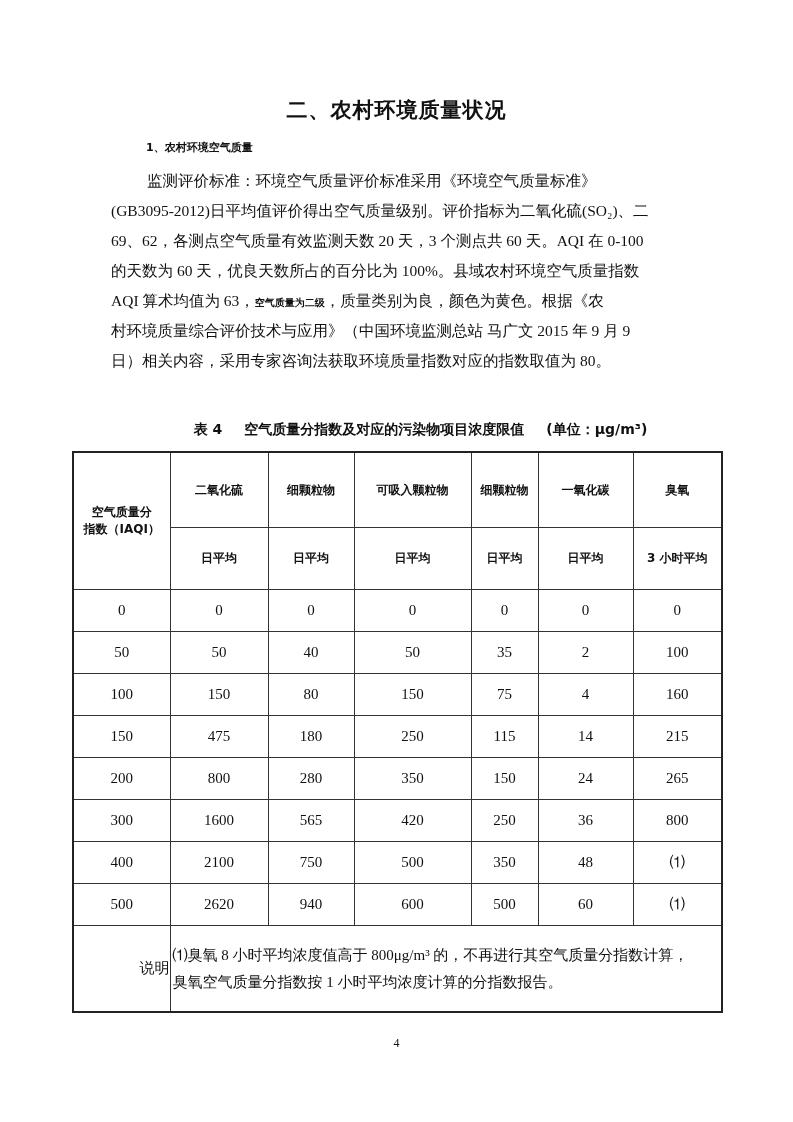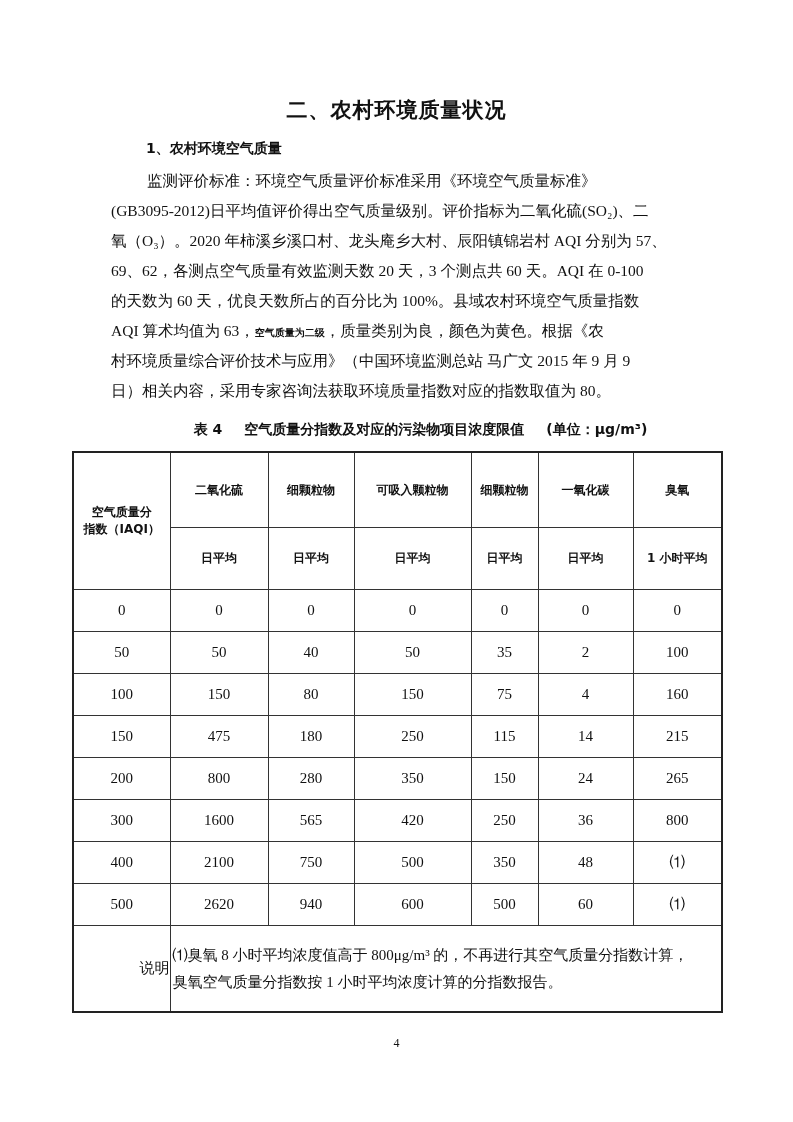--- a/index.html
+++ b/index.html
@@ -2,21 +2,21 @@
 <html><head>
 <meta charset="utf-8">
 <style>
   html, body { margin: 0; padding: 0; background: #ffffff; }
   body { width: 793px; height: 1122px; position: relative; overflow: hidden;
          font-family: "Liberation Serif", "DejaVu Serif", serif; color: #111; }
   .page { position: absolute; left: 0; top: 0; width: 793px; height: 1122px; }
   .title { position: absolute; top: 96px; left: 0; width: 793px; text-align: center;
            font-family: "DejaVu Sans", sans-serif; font-weight: bold; font-size: 21px; letter-spacing: 1px; }
   .subhead { position: absolute; top: 140px; left: 146px;
-             font-family: "DejaVu Sans", sans-serif; font-weight: bold; font-size: 14px; }
+             font-family: "DejaVu Sans", sans-serif; font-weight: bold; font-size: 11px; }
   .para { position: absolute; left: 111px; top: 166px; width: 612px;
           font-size: 15.5px; line-height: 30px; text-align: justify; }
   .para .line { display: block; white-space: nowrap; height: 30px; }
   .para .indent { padding-left: 36px; }
   .para b { font-family: "DejaVu Sans", sans-serif; font-weight: bold; font-size: 10px; }
   .caption { position: absolute; top: 421px; left: 0; width: 793px; text-align: center;
              font-family: "DejaVu Sans", sans-serif; font-weight: bold; font-size: 14px; padding-left: 24px; }
   .caption .gap { display: inline-block; width: 22px; }
   table.aqi { position: absolute; left: 72px; top: 451px; width: 650px; border-collapse: collapse;
               table-layout: fixed; border: 2px solid #222; }
@@ -34,21 +34,20 @@
 </head>
 <body>
 
 <div class="page">
   <div class="title">二、农村环境质量状况</div>
   <div class="subhead">1、农村环境空气质量</div>
 
   <div class="para">
     <span class="line indent">监测评价标准：环境空气质量评价标准采用《环境空气质量标准》</span>
     <span class="line">(GB3095-2012)日平均值评价得出空气质量级别。评价指标为二氧化硫(SO₂)、二</span>
-    <span class="line">氧（O₃）。2020 年柿溪乡溪口村、龙头庵乡大村、辰阳镇锦岩村 AQI 分别为 57、</span>
     <span class="line">69、62，各测点空气质量有效监测天数 20 天，3 个测点共 60 天。AQI 在 0-100</span>
     <span class="line">的天数为 60 天，优良天数所占的百分比为 100%。县域农村环境空气质量指数</span>
     <span class="line"><span>AQI 算术均值为 63，</span><b>空气质量为二级</b><span>，质量类别为良，颜色为黄色。根据《农</span></span>
     <span class="line">村环境质量综合评价技术与应用》（中国环境监测总站  马广文  2015 年 9 月 9</span>
     <span class="line">日）相关内容，采用专家咨询法获取环境质量指数对应的指数取值为 80。</span>
   </div>
 
   <div class="caption">
     <span>表 4</span><span class="gap"></span><span>空气质量分指数及对应的污染物项目浓度限值</span><span class="gap"></span><span>(单位：μg/m³)</span>
   </div>
@@ -75,21 +74,21 @@
       <td class="hd">细颗粒物</td>
       <td class="hd">一氧化碳</td>
       <td class="hd">臭氧</td>
     </tr>
     <tr class="h2">
       <td class="hd">日平均</td>
       <td class="hd">日平均</td>
       <td class="hd">日平均</td>
       <td class="hd">日平均</td>
       <td class="hd">日平均</td>
-      <td class="hd">1 小时平均</td>
+      <td class="hd">3 小时平均</td>
     </tr>
     </tbody>
       <tbody id="data-rows">
         <tr class="dr">
           <td>0</td>
           <td>0</td>
           <td>0</td>
           <td>0</td>
           <td>0</td>
           <td>0</td>

